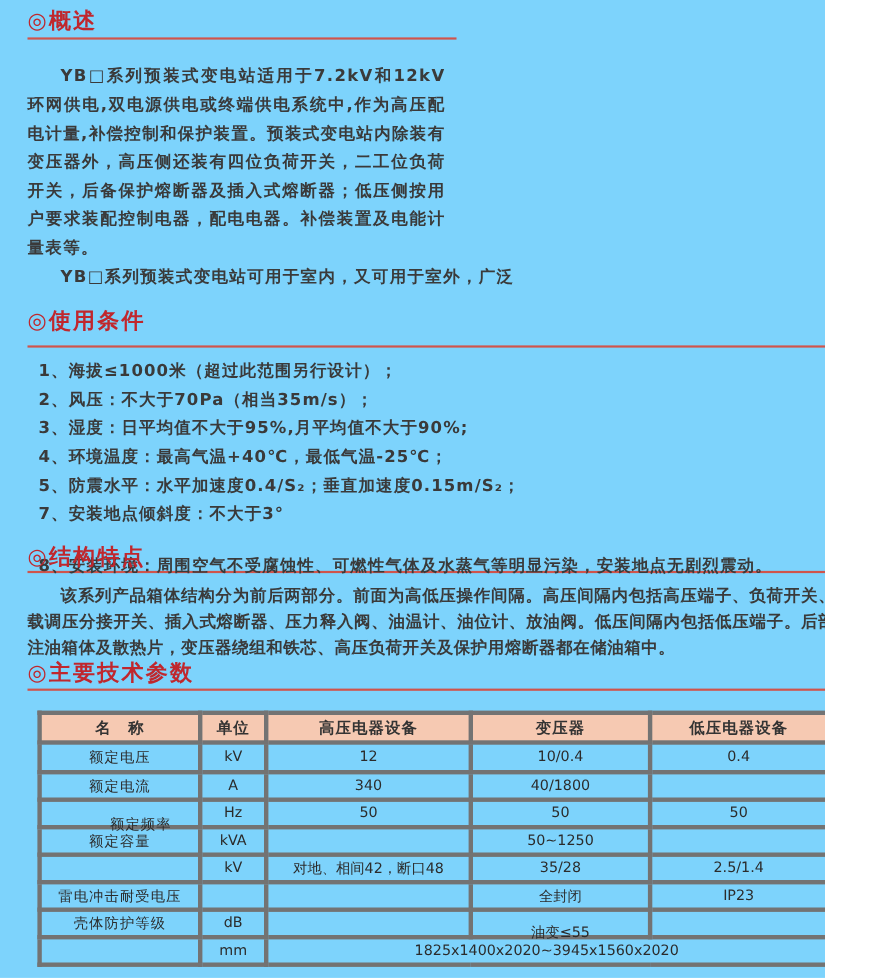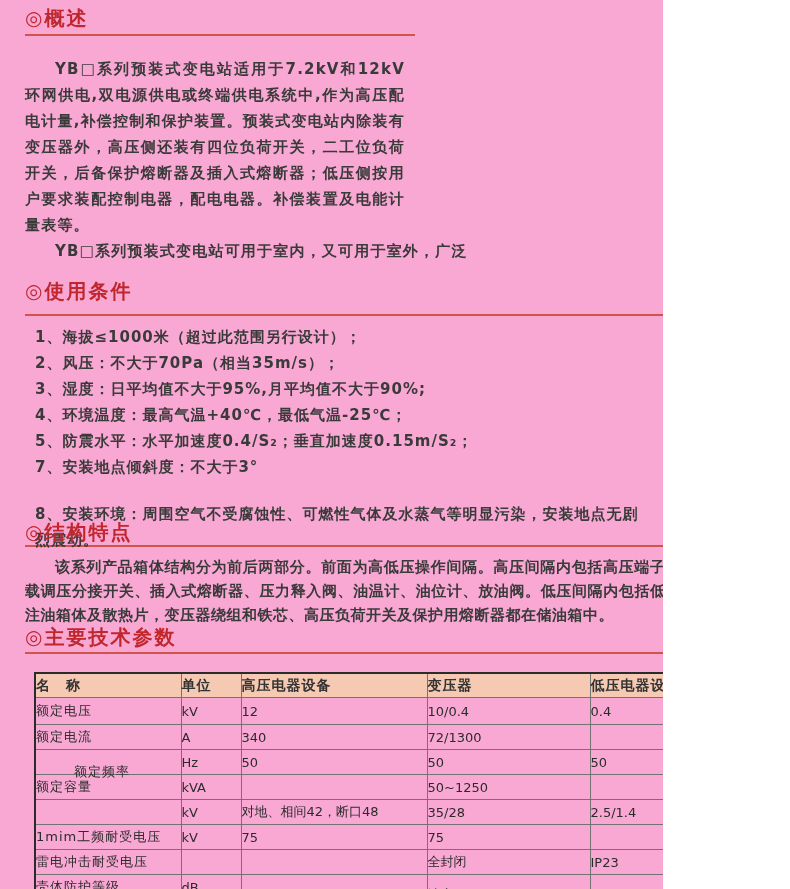--- a/index.html
+++ b/index.html
@@ -1,21 +1,21 @@
 <!DOCTYPE html>
 <html><head>
 <meta charset="utf-8">
 <style>
   html,body{margin:0;padding:0;background:#ffffff;}
   .page{
     position:relative;
-    width:663px;height:889px;
+    width:750px;height:889px;
     box-sizing:border-box;
     padding:8px 15px 0 25px;
-    background:#f9a8d4;
+    background:#7dd3fc;
     overflow:hidden;
     font-family:"DejaVu Sans","Liberation Sans",sans-serif;
     color:#3a3a3a;
   }
   h2.sec{
     margin:0;
     font-size:20px;
     line-height:21px;
     font-weight:bold;
     color:#c0272d;
@@ -51,22 +51,22 @@
   p.p3{width:750px;margin-top:8px;line-height:24px;letter-spacing:0.5px;text-indent:2em;}
   h2.params-title{margin-top:0;}
   table.tech{
     border-collapse:collapse;
     table-layout:fixed;
     width:716px;
     margin:18px 0 0 9px;
     border:2px solid #2b2b2b;
   }
   table.tech th,table.tech td{
-    border:1px solid #737373;
-    text-align:left;
+    border:4px solid #737373;
+    text-align:center;
     vertical-align:middle;
     padding:0;
     font-size:13px;
     color:#2b2b2b;
     overflow:visible;
   }
   table.tech thead th{
     background:#f6c9b2;
     height:23px;
     font-size:14px;
@@ -140,21 +140,21 @@
           <td class="name-col"><span class="cellv">额定电压</span></td>
           <td><span class="cellv">kV</span></td>
           <td><span class="cellv">12</span></td>
           <td><span class="cellv">10/0.4</span></td>
           <td><span class="cellv">0.4</span></td>
         </tr>
         <tr>
           <td class="name-col"><span class="cellv">额定电流</span></td>
           <td><span class="cellv">A</span></td>
           <td><span class="cellv">340</span></td>
-          <td><span class="cellv">72/1300</span></td>
+          <td><span class="cellv">40/1800</span></td>
           <td><span class="cellv"></span></td>
         </tr>
         <tr>
           <td class="name-col"><span class="cellv off10">额定频率</span></td>
           <td><span class="cellv">Hz</span></td>
           <td><span class="cellv">50</span></td>
           <td><span class="cellv">50</span></td>
           <td><span class="cellv">50</span></td>
         </tr>
         <tr>
@@ -165,27 +165,20 @@
           <td><span class="cellv"></span></td>
         </tr>
         <tr>
           <td class="name-col"><span class="cellv"></span></td>
           <td><span class="cellv">kV</span></td>
           <td><span class="cellv">对地、相间42，断口48</span></td>
           <td><span class="cellv">35/28</span></td>
           <td><span class="cellv">2.5/1.4</span></td>
         </tr>
         <tr>
-          <td class="name-col"><span class="cellv">1mim工频耐受电压</span></td>
-          <td><span class="cellv">kV</span></td>
-          <td><span class="cellv">75</span></td>
-          <td><span class="cellv">75</span></td>
-          <td><span class="cellv"></span></td>
-        </tr>
-        <tr>
           <td class="name-col"><span class="cellv">雷电冲击耐受电压</span></td>
           <td><span class="cellv"></span></td>
           <td><span class="cellv"></span></td>
           <td><span class="cellv">全封闭</span></td>
           <td><span class="cellv">IP23</span></td>
         </tr>
         <tr>
           <td class="name-col"><span class="cellv">壳体防护等级</span></td>
           <td><span class="cellv">dB</span></td>
           <td><span class="cellv"></span></td>

